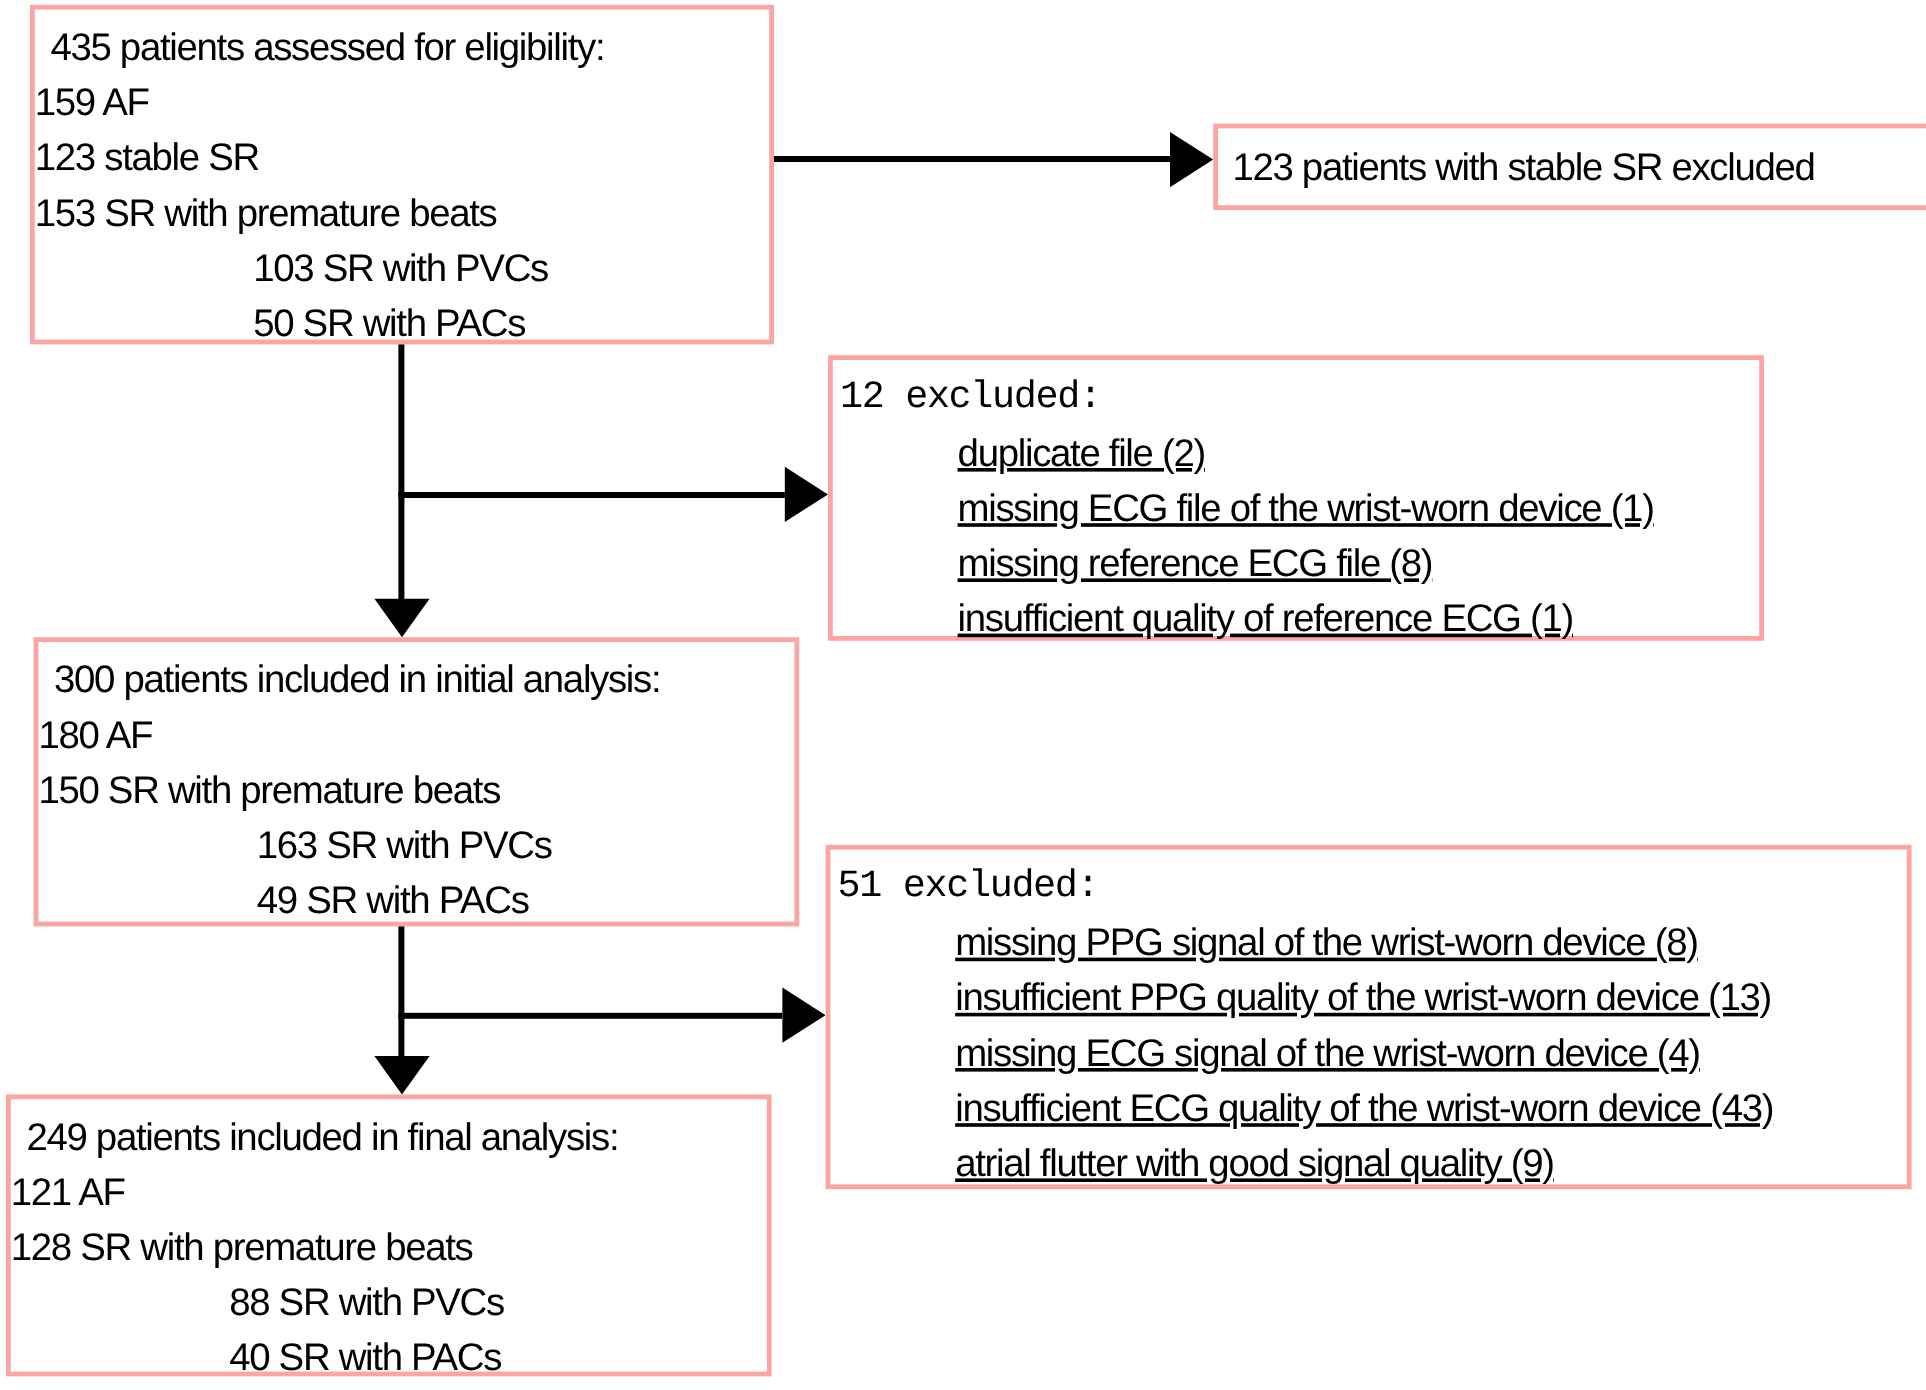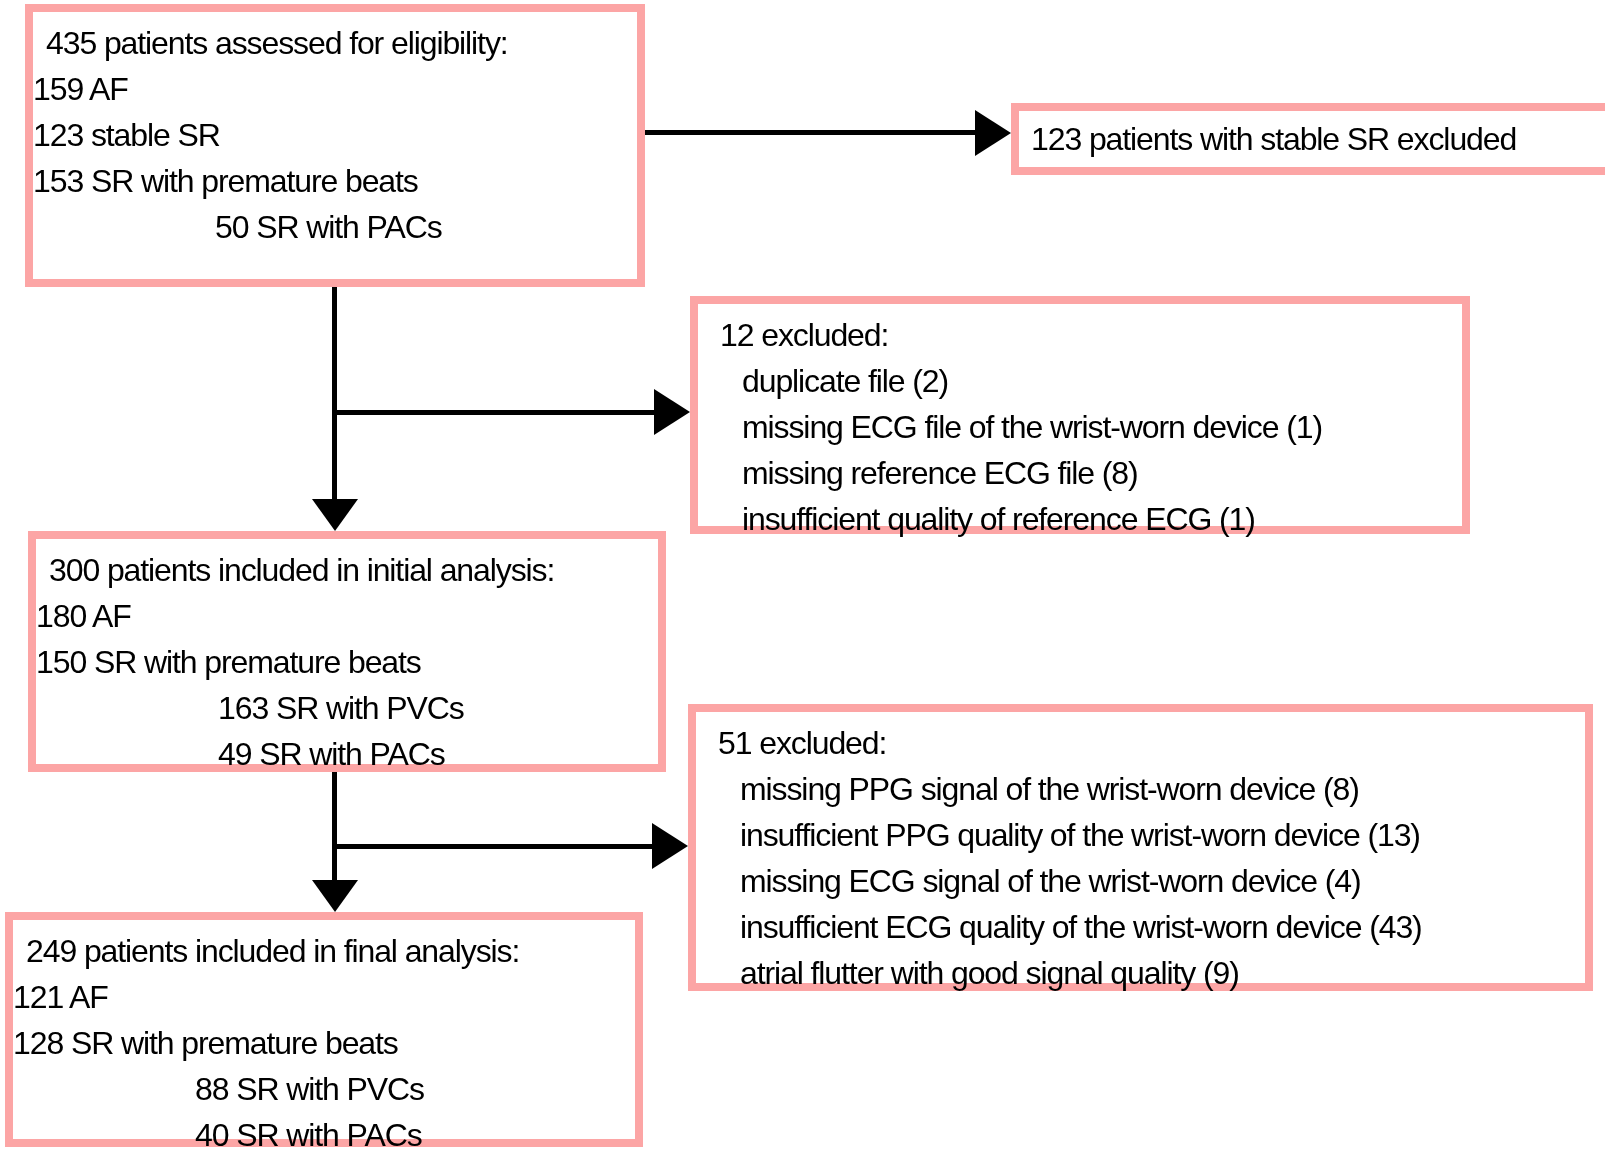--- a/index.html
+++ b/index.html
@@ -14,35 +14,35 @@
     background: #ffffff;
     font-family: "Liberation Sans", "DejaVu Sans", sans-serif;
     font-size: 32px;
     letter-spacing: -1.1px;
     color: #000000;
     overflow: hidden;
   }
   .box {
     position: absolute;
     background: #ffffff;
-    border: 8px solid #fca5a5;
+    border: 4px solid #fca5a5;
     box-sizing: border-box;
     padding-top: 8px;
   }
   .box .line {
     line-height: 46px;
     white-space: nowrap;
   }
   
   .l0 { padding-left: 13px; }
   .l1 { }
   .l2 { padding-left: 182px; }
   
-  .r0 { padding-left: 22px; }
-  .r1 { padding-left: 44px; }
+  .r0 { padding-left: 6px; font-family: Liberation Mono, monospace; }
+  .r1 { padding-left: 104px; text-decoration: underline; }
 
   #box-eligibility { left: 25px;  top: 4px;   width: 620px; height: 283px; }
   #box-sr-excluded { left: 1011px; top: 103px; width: 700px; height: 72px;
                      display: flex; align-items: center; padding: 0 0 0 12px; }
   #box-excluded-12 { left: 690px; top: 296px; width: 780px; height: 238px; }
   #box-initial     { left: 5px;   top: 531px; width: 638px; height: 241px; margin-left: 23px; }
   #box-excluded-51 { left: 688px; top: 704px; width: 905px; height: 287px; }
   #box-final       { left: 5px;   top: 912px; width: 638px; height: 235px; }
 
   .hline {
@@ -89,20 +89,21 @@
 </head>
 <body>
 
 <div class="canvas">
 
   <div class="box" id="box-eligibility">
     <div class="line l0">435 patients assessed for eligibility:</div>
     <div class="line l1">159 AF</div>
     <div class="line l1">123 stable SR</div>
     <div class="line l1">153 SR with premature beats</div>
+    <div class="line l2">103 SR with PVCs</div>
     <div class="line l2">50 SR with PACs</div>
   </div>
 
   <div class="hline" id="c1-line"></div>
   <div class="head-right" id="c1-head"></div>
 
   <div class="box" id="box-sr-excluded">
     <div class="line">123 patients with stable SR excluded</div>
   </div>
 

